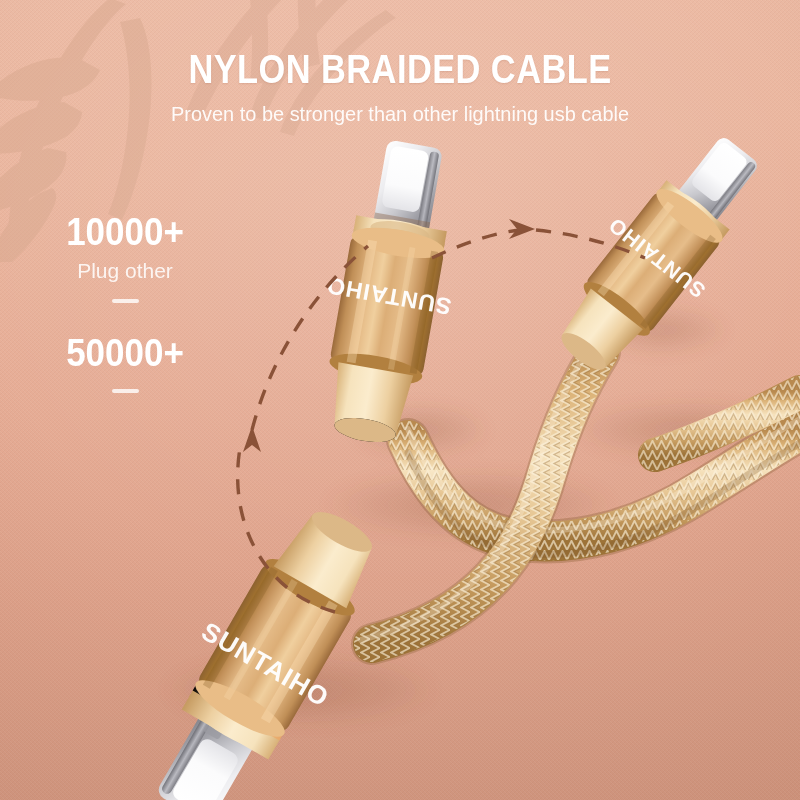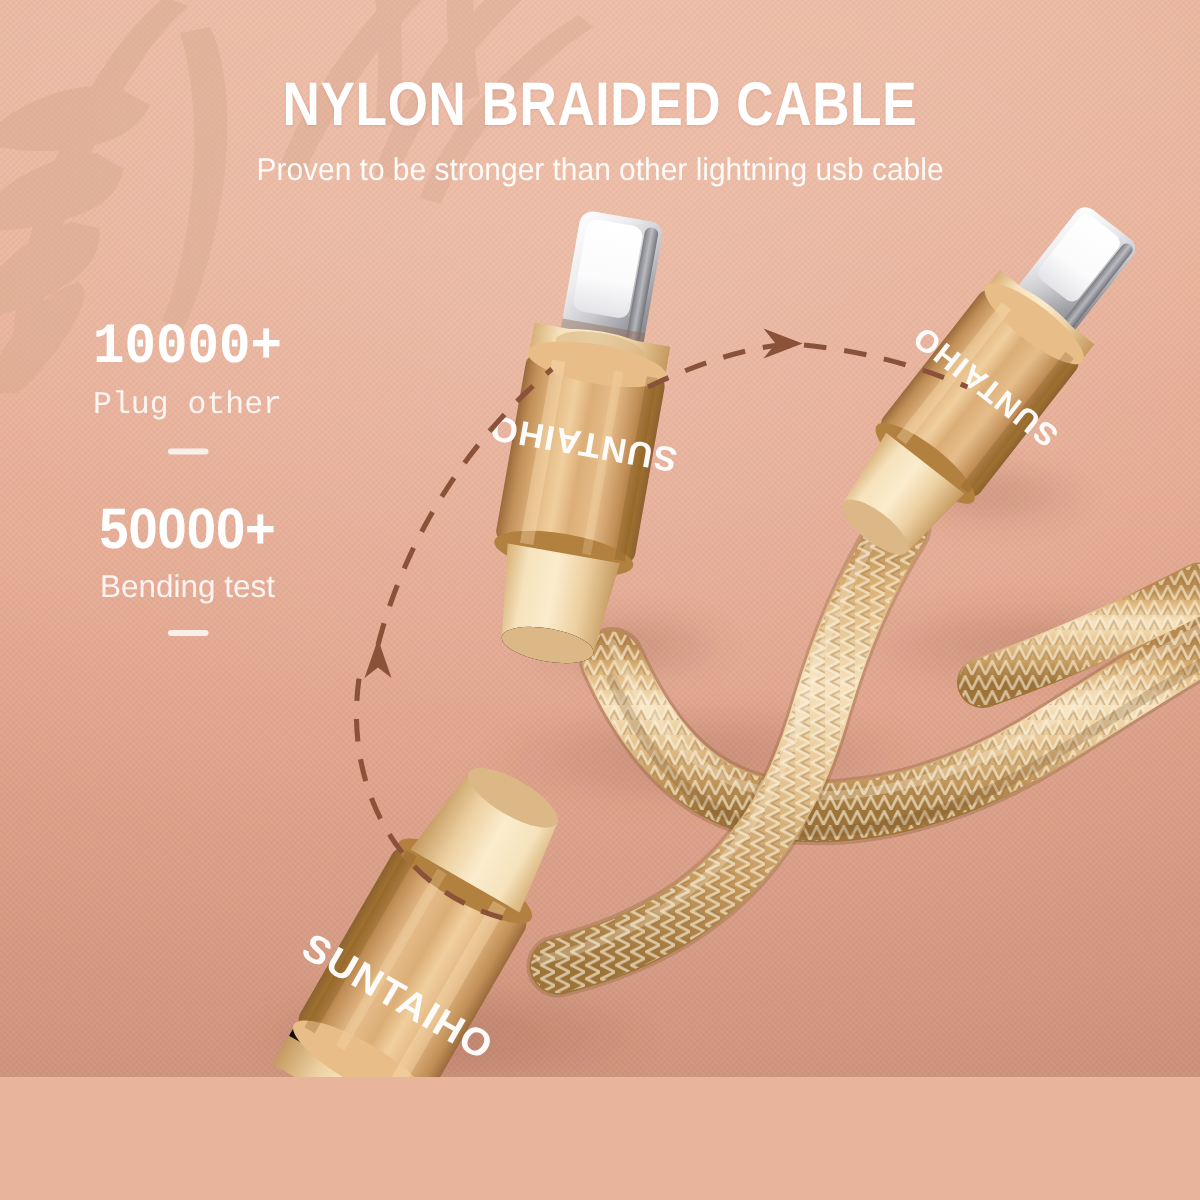--- a/index.html
+++ b/index.html
@@ -4,21 +4,21 @@
 <style>
   * { margin:0; padding:0; box-sizing:border-box; }
   html,body { width:800px; height:800px; overflow:hidden; }
   body {
     font-family:"Liberation Sans", sans-serif;
     background:#e8b49c;
   }
 
   #stage{
     position:relative;
-    width:800px; height:718px;
+    width:800px; height:800px;
     overflow:hidden;
     background:
       linear-gradient(175deg,
         #edbca6 0%,
         #ebb7a0 22%,
         #e6ac95 48%,
         #dfa38c 70%,
         #d89e87 88%,
         #d49a83 100%);
   }
@@ -94,21 +94,21 @@
     font-size:21px;
     line-height:24px;
     font-weight:300;
   }
   .stat .dash{
     margin:16px auto 0;
     width:27px; height:4px;
     background:rgba(255,255,255,.80);
     border-radius:2px;
   }
-  #stat-plug{ top:212px;font-family:Liberation Mono, monospace; }
+  #stat-plug{ top:212px; }
   #stat-bend{ top:333px; }
 
   
   .layer{ position:absolute; inset:0; width:800px; height:800px; }
 </style>
 </head>
 <body>
 
 <div id="stage">
 
@@ -139,21 +139,20 @@
   <div class="headline">NYLON BRAIDED CABLE</div>
   <div class="subhead">Proven to be stronger than other lightning usb cable</div>
 
   <div class="stat" id="stat-plug">
     <div class="num">10000+</div>
     <div class="lbl">Plug other</div>
     <div class="dash"></div>
   </div>
   <div class="stat" id="stat-bend">
     <div class="num">50000+</div>
-    <div class="lbl">Bending test</div>
     <div class="dash"></div>
   </div>
 
   <svg class="layer" viewBox="0 0 800 800">
     <defs>
 
       <linearGradient id="braidG" x1="0" y1="0" x2="0" y2="1">
         <stop offset="0%" stop-color="#b98a4f"></stop>
         <stop offset="14%" stop-color="#dcb378"></stop>
         <stop offset="36%" stop-color="#f6e2bd"></stop>

